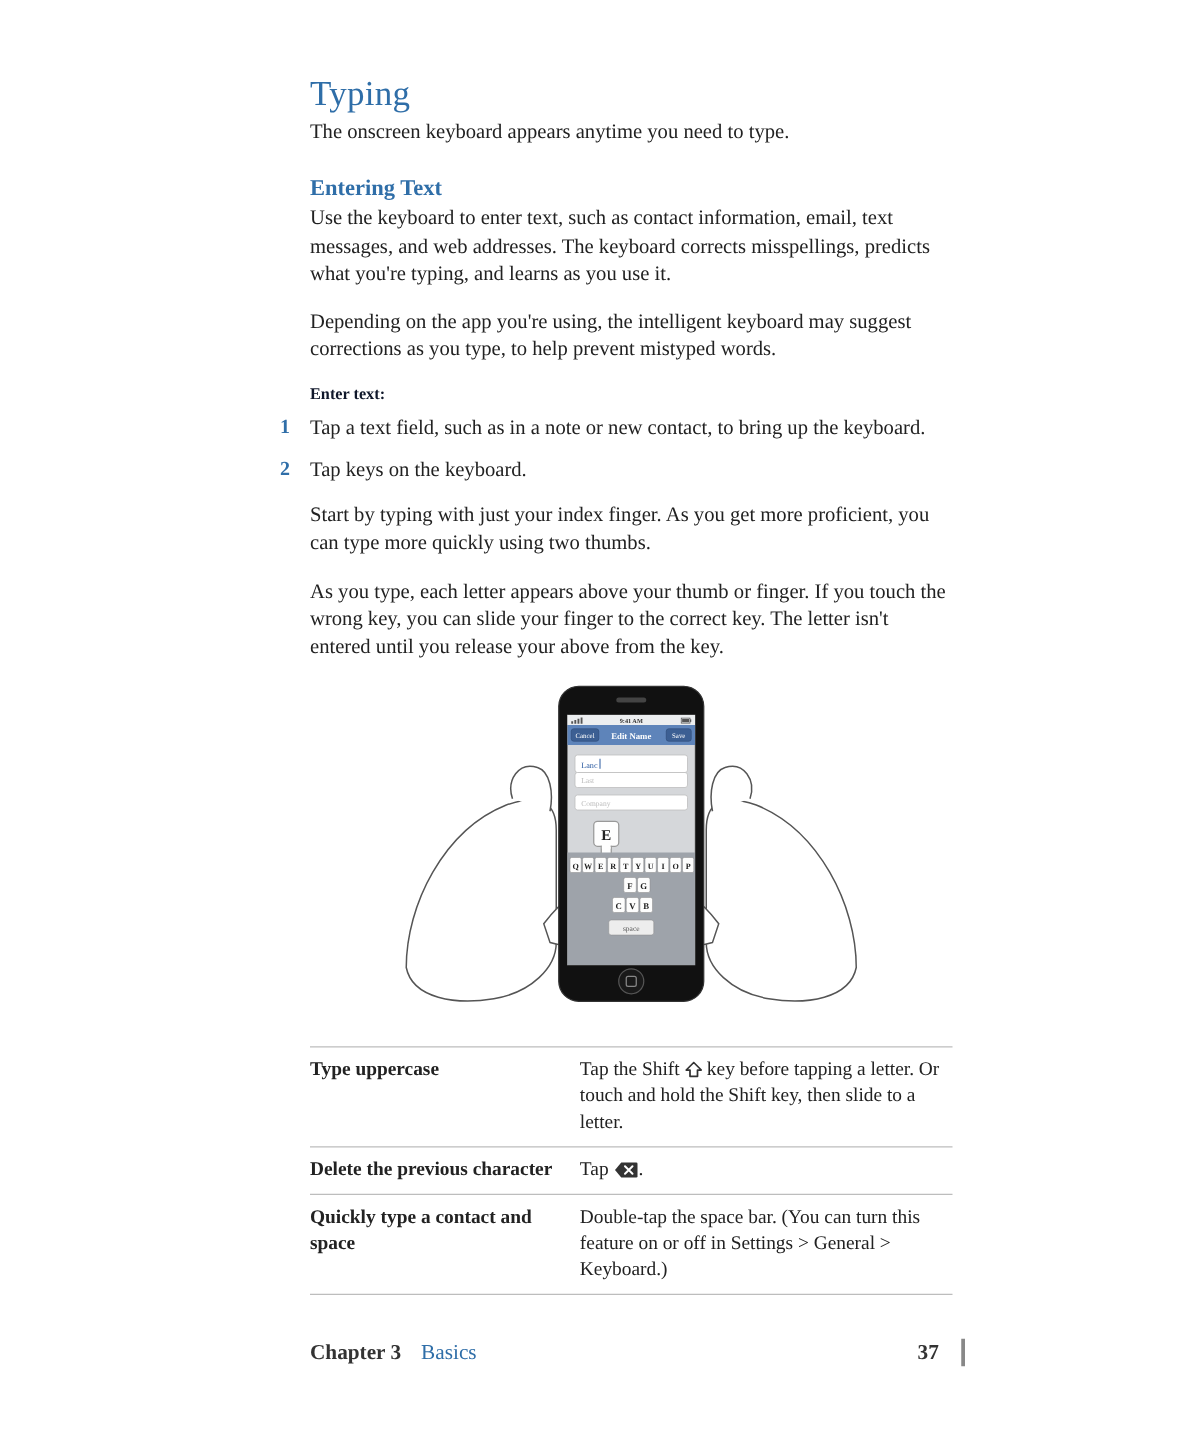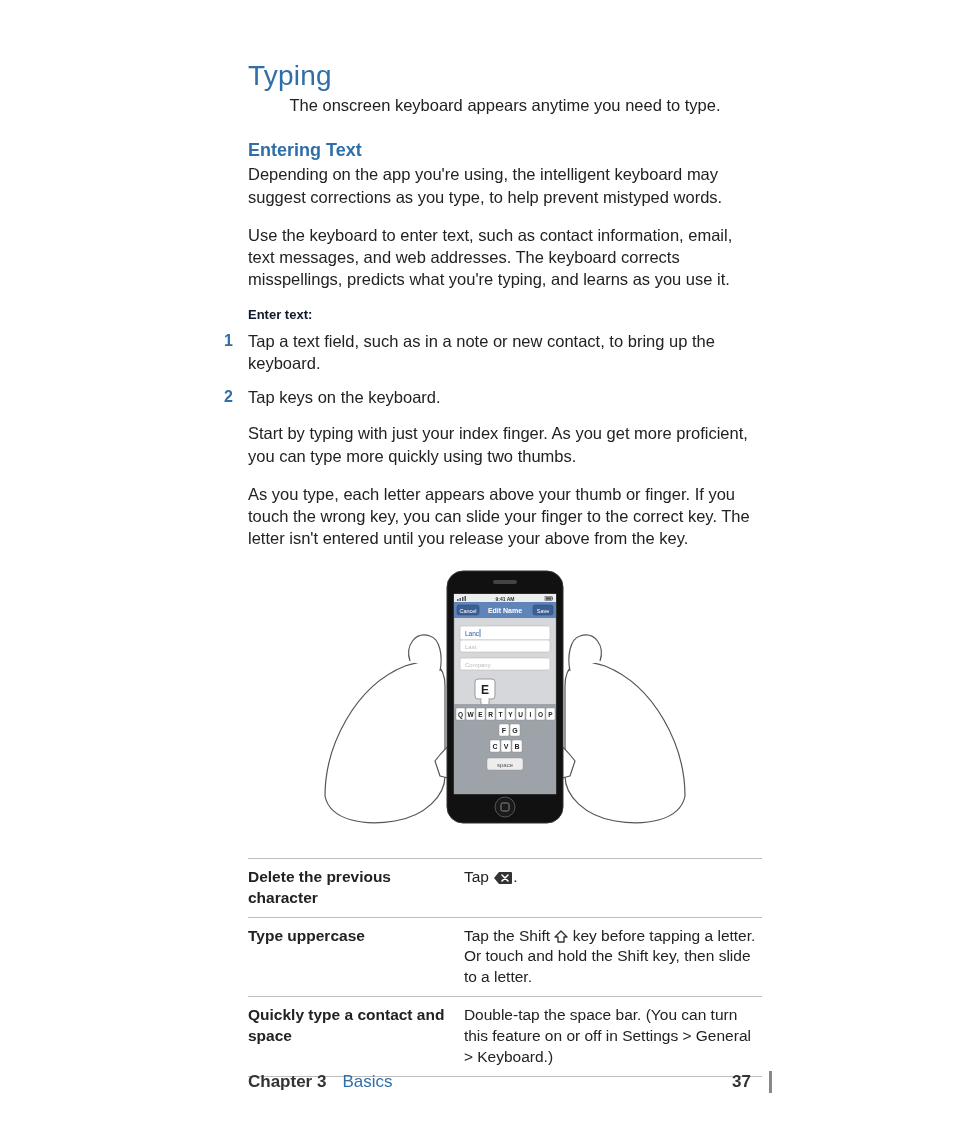--- a/index.html
+++ b/index.html
@@ -8,34 +8,34 @@
     background: #ffffff;
     font-family: "Myriad Pro", "Segoe UI", "Helvetica Neue", Arial, sans-serif;
     color: #222;
   }
   .page {
     width: 862px;
     height: 1145px;
     position: relative;
     box-sizing: border-box;
     padding: 60px 100px 0 248px;
+    font-family: Liberation Serif, serif;
   }
   h1.section-title {
     font-size: 28px;
     font-weight: 400;
     color: #2f6ea8;
     margin: 0 0 2px 0;
     letter-spacing: 0.2px;
   }
   .lead {
     font-size: 16.5px;
     line-height: 1.35;
     margin: 0 0 24px 0;
     color: #222;
-    text-align: center;
   }
   h2.subsection {
     font-size: 18px;
     font-weight: 700;
     color: #2f6ea8;
     margin: 0 0 2px 0;
   }
   p.body {
     font-size: 16.5px;
     line-height: 1.35;
@@ -130,22 +130,22 @@
 </style>
 </head>
 <body>
 
 <div class="page">
 
   <h1 class="section-title">Typing</h1>
   <p class="lead">The onscreen keyboard appears anytime you need to type.</p>
 
   <h2 class="subsection">Entering Text</h2>
+  <p class="body">Use the keyboard to enter text, such as contact information, email, text messages, and web addresses. The keyboard corrects misspellings, predicts what you're typing, and learns as you use it.</p>
   <p class="body">Depending on the app you're using, the intelligent keyboard may suggest corrections as you type, to help prevent mistyped words.</p>
-  <p class="body">Use the keyboard to enter text, such as contact information, email, text messages, and web addresses. The keyboard corrects misspellings, predicts what you're typing, and learns as you use it.</p>
 
   <p class="lead-label">Enter text:</p>
 
   <ol class="steps">
     <li>
       <span class="num">1</span>
       <span>Tap a text field, such as in a note or new contact, to bring up the keyboard.</span>
     </li>
     <li>
       <span class="num">2</span>
@@ -263,34 +263,34 @@
 
         <rect x="172" y="192" width="36" height="12" rx="2" fill="#ededed" stroke="#888" stroke-width="0.4"></rect>
         <text x="190" y="200.5" text-anchor="middle" font-size="6" fill="#555">space</text>
       </g>
     </svg>
   </div>
 
   <table class="feature">
     <tbody>
         <tr>
+      <td>Type uppercase</td>
+      <td>
+        <span>Tap the Shift </span><svg class="icon-shift" width="14" height="14" viewBox="0 0 14 14">
+              <path d="M7 1 L13 7 L10 7 L10 12 L4 12 L4 7 L1 7 Z" fill="none" stroke="#333" stroke-width="1.4" stroke-linejoin="round"></path>
+            </svg><span> key before tapping a letter. Or touch and hold the Shift key, then slide to a letter.</span>
+      </td>
+    </tr>
+    <tr>
       <td>Delete the previous character</td>
       <td>
         <span>Tap </span><svg class="icon-del" width="20" height="14" viewBox="0 0 20 14">
               <path d="M6 1 L18 1 Q19 1 19 2 L19 12 Q19 13 18 13 L6 13 L1 7 Z" fill="#333"></path>
               <path d="M9 4 L15 10 M15 4 L9 10" stroke="#fff" stroke-width="1.6" stroke-linecap="round"></path>
             </svg><span>.</span>
-      </td>
-    </tr>
-    <tr>
-      <td>Type uppercase</td>
-      <td>
-        <span>Tap the Shift </span><svg class="icon-shift" width="14" height="14" viewBox="0 0 14 14">
-              <path d="M7 1 L13 7 L10 7 L10 12 L4 12 L4 7 L1 7 Z" fill="none" stroke="#333" stroke-width="1.4" stroke-linejoin="round"></path>
-            </svg><span> key before tapping a letter. Or touch and hold the Shift key, then slide to a letter.</span>
       </td>
     </tr>
     <tr>
       <td>Quickly type a contact and space</td>
       <td>
         <span>Double-tap the space bar. (You can turn this feature on or off in Settings &gt; General &gt; Keyboard.)</span>
       </td>
     </tr>
   </tbody>
     </table>

